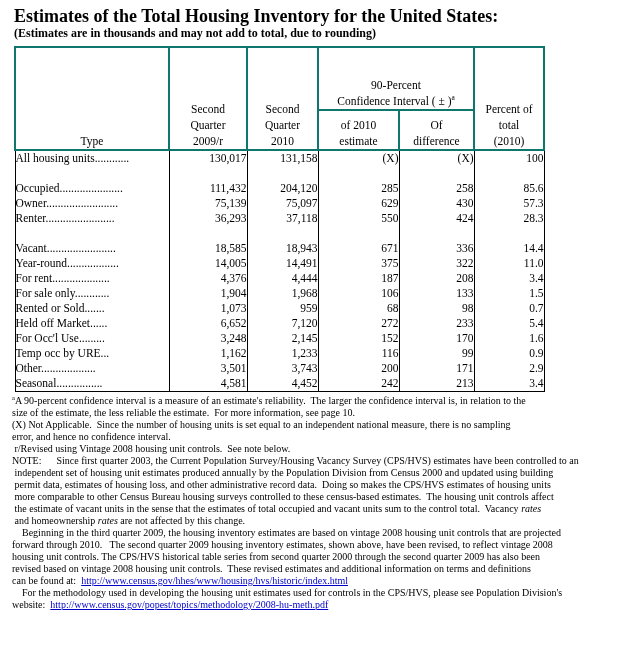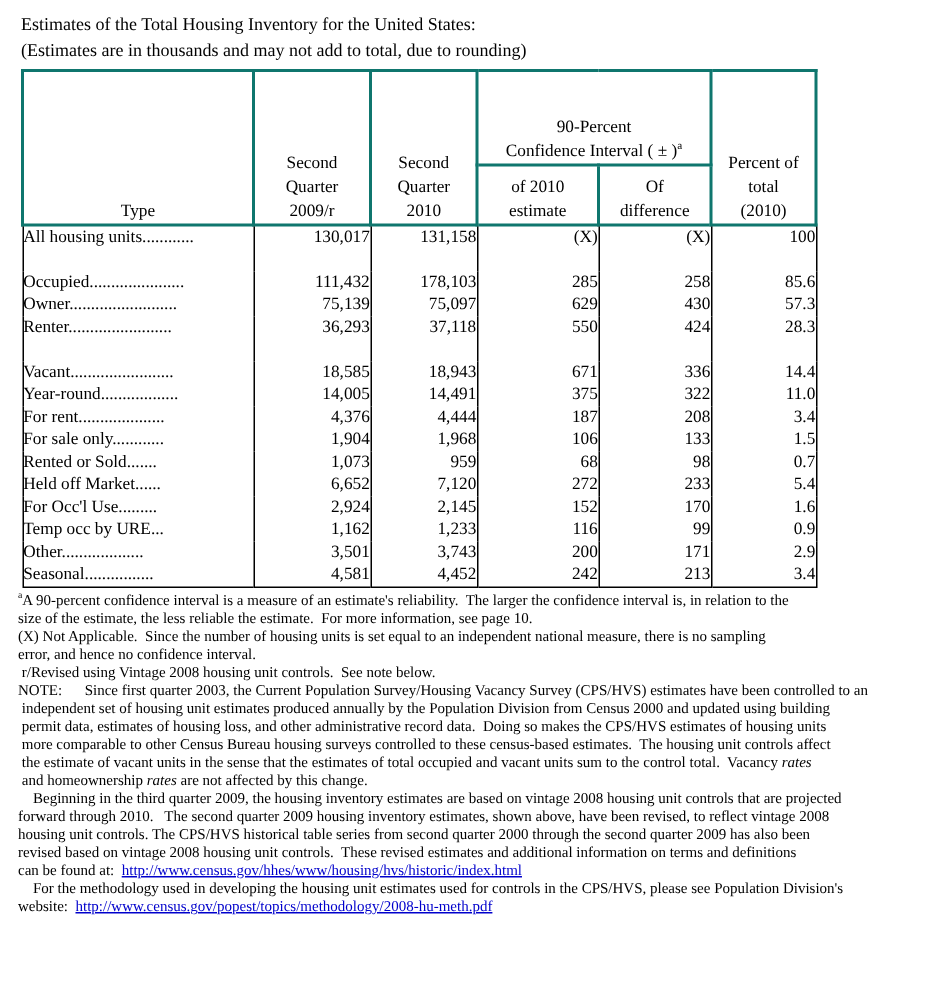--- a/index.html
+++ b/index.html
@@ -5,22 +5,22 @@
   html,body{margin:0;padding:0;background:#ffffff;}
   body{
     width:626px;height:656px;overflow:hidden;
     font-family:"Liberation Serif","DejaVu Serif",serif;
     color:#000;
     -webkit-font-smoothing:antialiased;
   }
   .page{padding:8px 0 0 14px;width:612px;}
 
   
-  .title-line{font-size:12px;line-height:17px;font-weight:normal;white-space:pre;}
-  .title-sub{font-size:12px;line-height:17px;font-weight:normal;white-space:pre;}
+  .title-line{font-size:18px;line-height:17px;font-weight:bold;white-space:pre;}
+  .title-sub{font-size:12px;line-height:17px;font-weight:bold;white-space:pre;}
 
   
   table.inv{
     border-collapse:collapse;
     margin-top:4px;
     table-layout:fixed;
     width:529px;
   }
   table.inv th, table.inv td{
     font-weight:normal;
@@ -115,21 +115,21 @@
           <td class="c-label ind0"></td>
           <td class="c-num"></td>
           <td class="c-num"></td>
           <td class="c-num"></td>
           <td class="c-num"></td>
           <td class="c-num"></td>
         </tr>
         <tr>
           <td class="c-label ind1">Occupied......................</td>
           <td class="c-num">111,432</td>
-          <td class="c-num">178,103</td>
+          <td class="c-num">204,120</td>
           <td class="c-num">285</td>
           <td class="c-num">258</td>
           <td class="c-num">85.6</td>
         </tr>
         <tr>
           <td class="c-label ind2">Owner.........................</td>
           <td class="c-num">75,139</td>
           <td class="c-num">75,097</td>
           <td class="c-num">629</td>
           <td class="c-num">430</td>
@@ -194,21 +194,21 @@
         <tr>
           <td class="c-label ind3">Held off Market......</td>
           <td class="c-num">6,652</td>
           <td class="c-num">7,120</td>
           <td class="c-num">272</td>
           <td class="c-num">233</td>
           <td class="c-num">5.4</td>
         </tr>
         <tr>
           <td class="c-label ind4">For Occ'l Use.........</td>
-          <td class="c-num">2,924</td>
+          <td class="c-num">3,248</td>
           <td class="c-num">2,145</td>
           <td class="c-num">152</td>
           <td class="c-num">170</td>
           <td class="c-num">1.6</td>
         </tr>
         <tr>
           <td class="c-label ind4">Temp occ by URE...</td>
           <td class="c-num">1,162</td>
           <td class="c-num">1,233</td>
           <td class="c-num">116</td>

